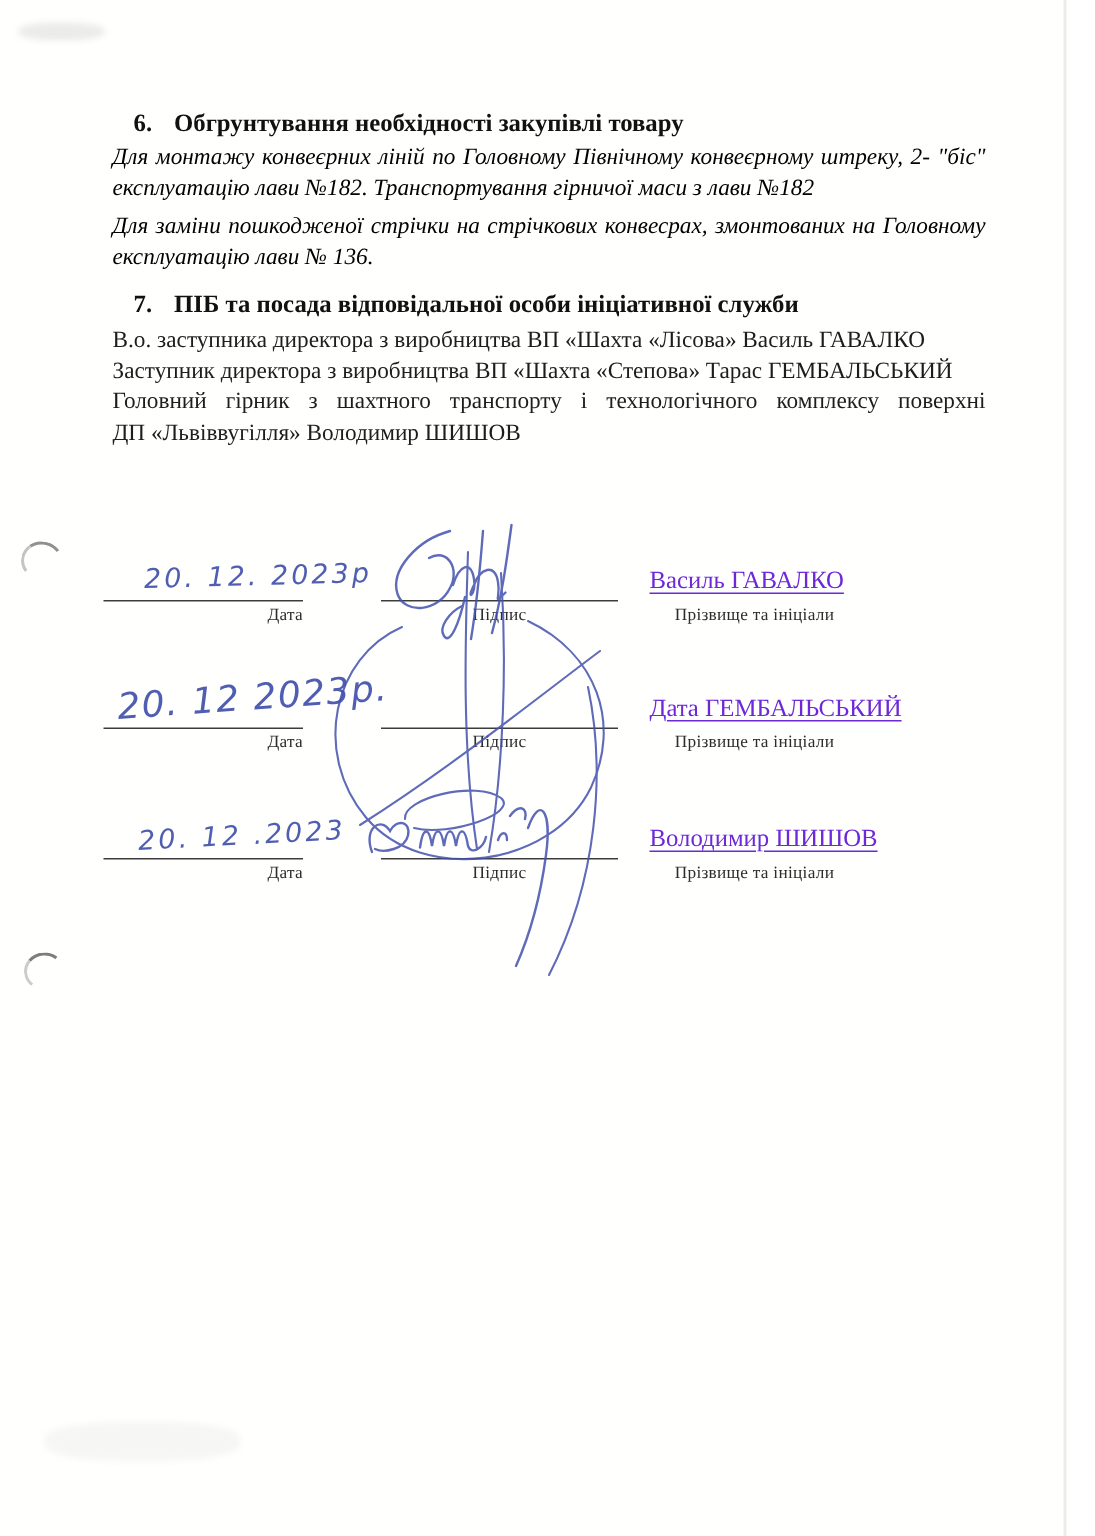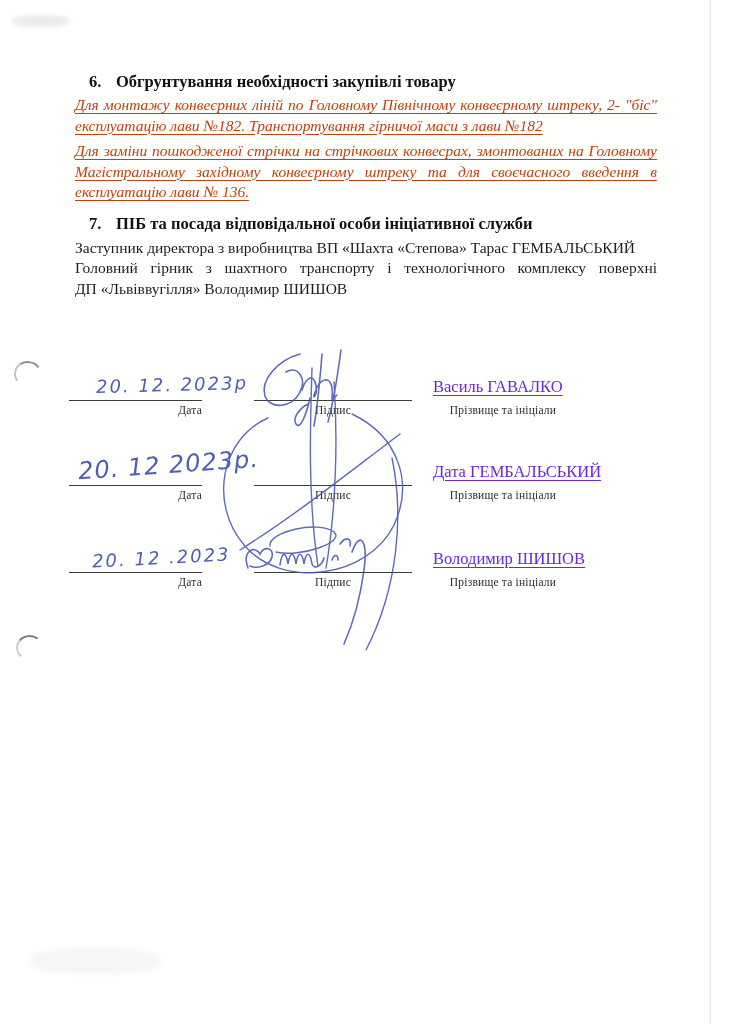--- a/index.html
+++ b/index.html
@@ -25,22 +25,21 @@
   .heading .num{display:inline-block;width:27px;}
   .h6{margin-bottom:3px;}
   .h7{margin-top:10px;margin-bottom:4px;}
   .jline{
     font-size:15.5px;line-height:20.5px;
     text-align:justify;text-align-last:justify;
     white-space:normal;
   }
   .jline.last{text-align-last:left;}
   .ital .jline{
-    font-style:italic;color:#c2410c;
-    text-decoration:underline;
+    font-style:italic;color:#000000;
     text-decoration-thickness:1px;
     text-underline-offset:3px;
   }
   .ital{margin-top:1px;}
   .ital + .ital{margin-top:5px;}
   .s7line{font-size:15.5px;line-height:20.5px;text-align:justify;}
   .s7line.spread{text-align-last:justify;}
 
   
   .sigrow{position:absolute;left:0;width:730px;height:0;}
@@ -84,28 +83,28 @@
       <span class="num">6.</span><span>Обгрунтування необхідності закупівлі товару</span>
     </div>
 
     <div class="ital">
       <div class="jline">Для монтажу конвеєрних ліній по Головному Північному конвеєрному штреку, 2- "біс"</div>
       <div class="jline last">експлуатацію лави №182. Транспортування гірничої маси з лави №182</div>
     </div>
 
     <div class="ital">
       <div class="jline">Для заміни пошкодженої стрічки на стрічкових конвесрах, змонтованих на Головному</div>
-      <div class="jline">Магістральному західному конвеєрному штреку та для своєчасного введення в</div>
       <div class="jline last">експлуатацію лави № 136.</div>
     </div>
 
     <div class="heading h7">
       <span class="num">7.</span><span>ПІБ та посада відповідальної особи ініціативної служби</span>
     </div>
 
+    <div class="s7line">В.о. заступника директора з виробництва ВП «Шахта «Лісова» Василь ГАВАЛКО</div>
     <div class="s7line">Заступник директора з виробництва ВП «Шахта «Степова» Тарас ГЕМБАЛЬСЬКИЙ</div>
     <div class="s7line spread">Головний гірник з шахтного транспорту і технологічного комплексу поверхні</div>
     <div class="s7line">ДП «Львіввугілля» Володимир ШИШОВ</div>
   </div>
 
   <div class="sigrow" style="top:400px">
     <div class="hand hand-1">20. 12. 2023р</div>
     <div class="rule date-rule"></div>
     <div class="lbl date-lbl">Дата</div>
     <div class="rule sig-rule"></div>

